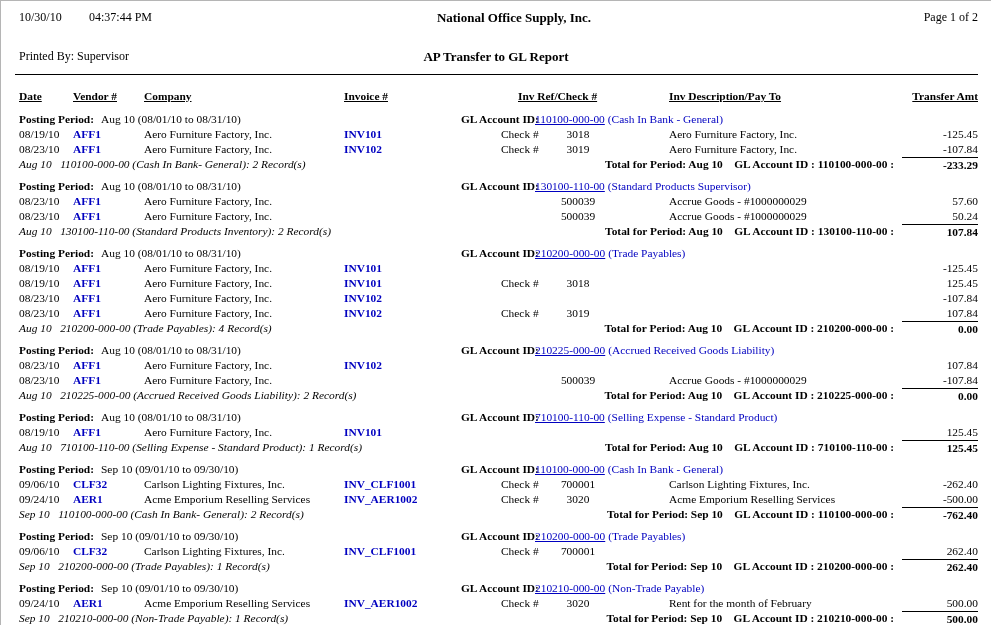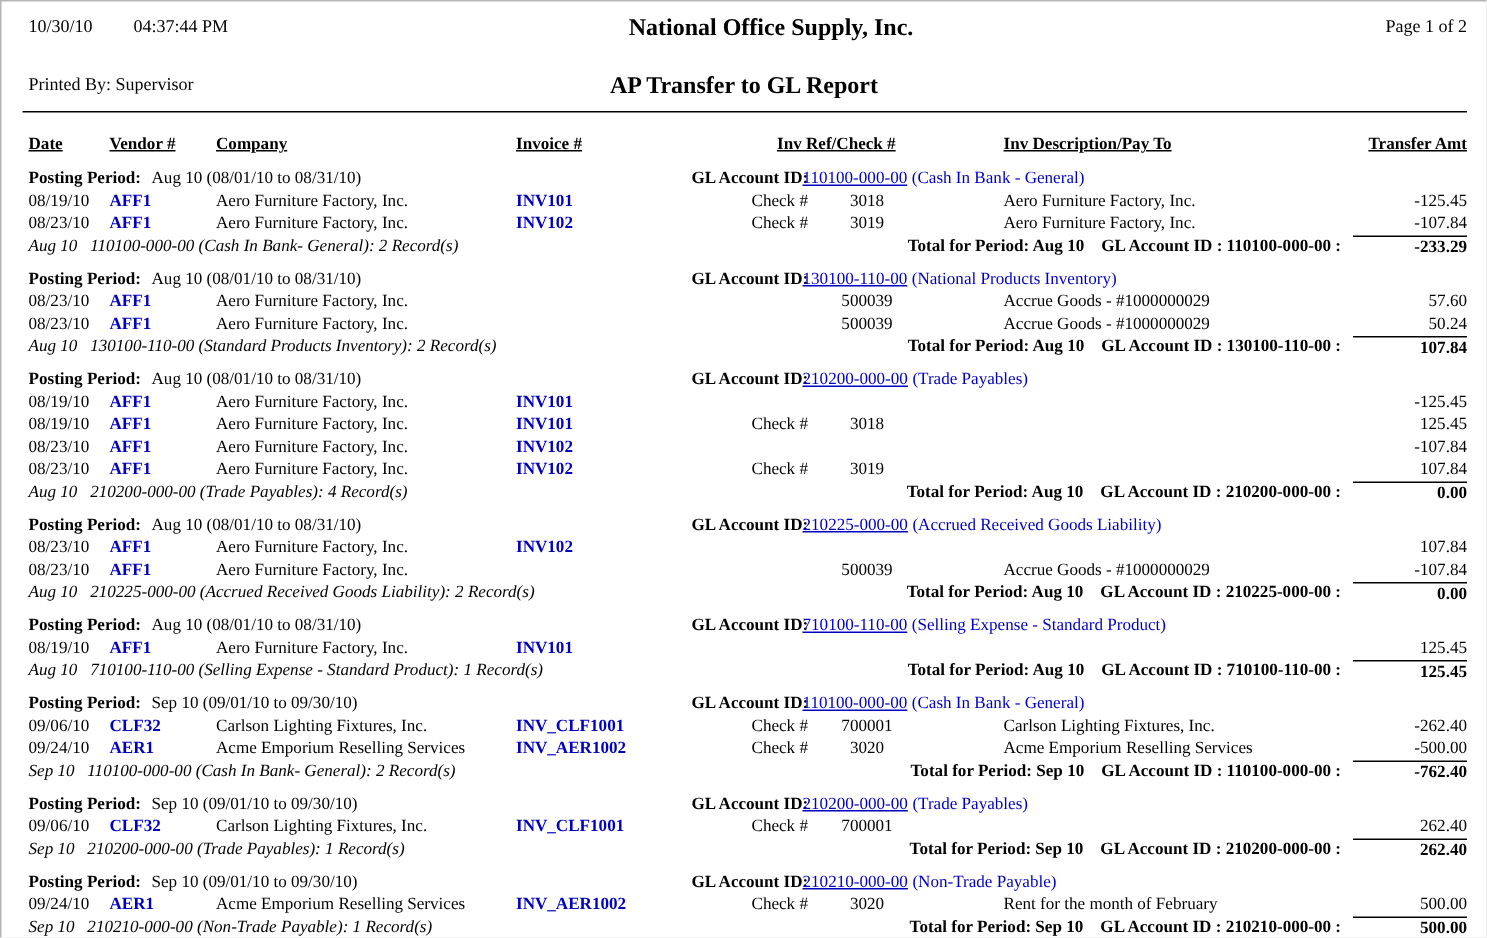--- a/index.html
+++ b/index.html
@@ -7,26 +7,26 @@
   .report{position:relative;width:991px;height:625px;background:#ffffff;box-sizing:border-box;
           border-top:1px solid #b5b5b5;border-left:1px solid #b5b5b5;overflow:hidden;}
   .row{position:relative;height:15px;font-size:11.4px;line-height:15px;}
   .row .c{position:absolute;top:0;white-space:pre;}
   .link{color:#0000c0;}
   
   .hdr-line1{position:relative;height:18px;padding-top:26px;font-size:12px;}
   .hdr-line1 .c{position:absolute;top:9px;white-space:pre;}
   .h-date{left:18px;}
   .h-time{left:88px;}
-  .h-company{left:0;right:0;text-align:center;font-weight:bold;font-size:16px;margin-left:36px;}
+  .h-company{left:0;right:0;text-align:center;font-weight:bold;font-size:13px;margin-left:36px;}
   .h-page{right:13px;}
   .hdr-line2{position:relative;height:26px;font-size:12px;}
   .hdr-line2 .c{position:absolute;top:4px;white-space:pre;}
   .h-printedby{left:18px;top:8px;}
-  .h-title{left:0;right:0;text-align:center;font-weight:bold;font-size:16px;top:0;}
+  .h-title{left:0;right:0;text-align:center;font-weight:bold;font-size:13px;top:0;}
   .rule{border:none;border-top:1.5px solid #000;margin:3px 13px 0 14px;}
   
   .colhdr{position:relative;height:20px;margin-top:13px;font-size:11.4px;font-weight:bold;}
   .colhdr .c{position:absolute;top:2px;text-decoration:underline;white-space:pre;}
   .ch-date{left:18px;} .ch-vendor{left:72px;} .ch-company{left:143px;} .ch-invoice{left:343px;}
   .ch-ref{left:517px;} .ch-desc{left:668px;} .ch-amt{right:13px;}
   
   #sections{margin-top:2px;}
   .section{margin-top:7px;}
   .section:first-child{margin-top:4px;}
@@ -113,21 +113,21 @@
       <span class="c total-label">Total for Period: Aug 10    GL Account ID : 110100-000-00 :</span>
       <span class="c total-amount">-233.29</span>
     </div>
   </div>
 
   <div class="section">
     <div class="row">
       <span class="c posting-label">Posting Period:</span>
       <span class="c posting-value">Aug 10 (08/01/10 to 08/31/10)</span>
       <span class="c gl-label">GL Account ID:</span>
-      <span class="c gl-link"><span class="gl-num">130100-110-00</span><span class="gl-desc">(National Products Inventory)</span></span>
+      <span class="c gl-link"><span class="gl-num">130100-110-00</span><span class="gl-desc">(Standard Products Supervisor)</span></span>
     </div>
     <div class="rows">
   <div class="row">
     <span class="c col-date">08/23/10</span>
     <span class="c col-vendor link">AFF1</span>
     <span class="c col-company">Aero Furniture Factory, Inc.</span>
     <span class="c col-invoice link"></span>
     <span class="c col-reflabel"></span>
     <span class="c col-ref">500039</span>
     <span class="c col-desc">Accrue Goods - #1000000029</span>

